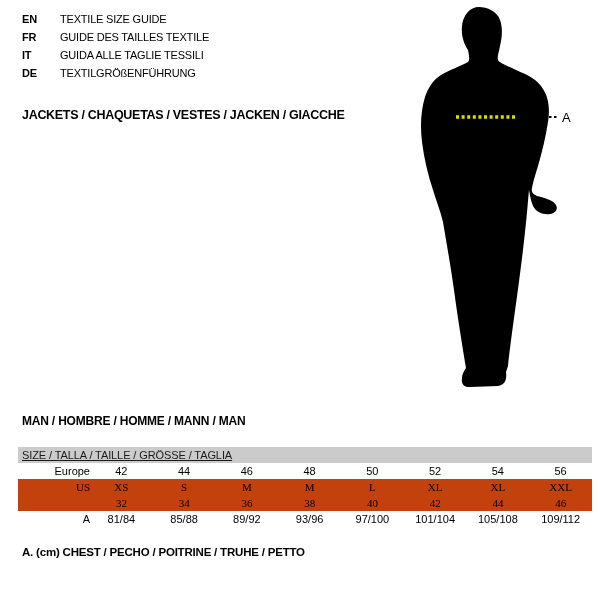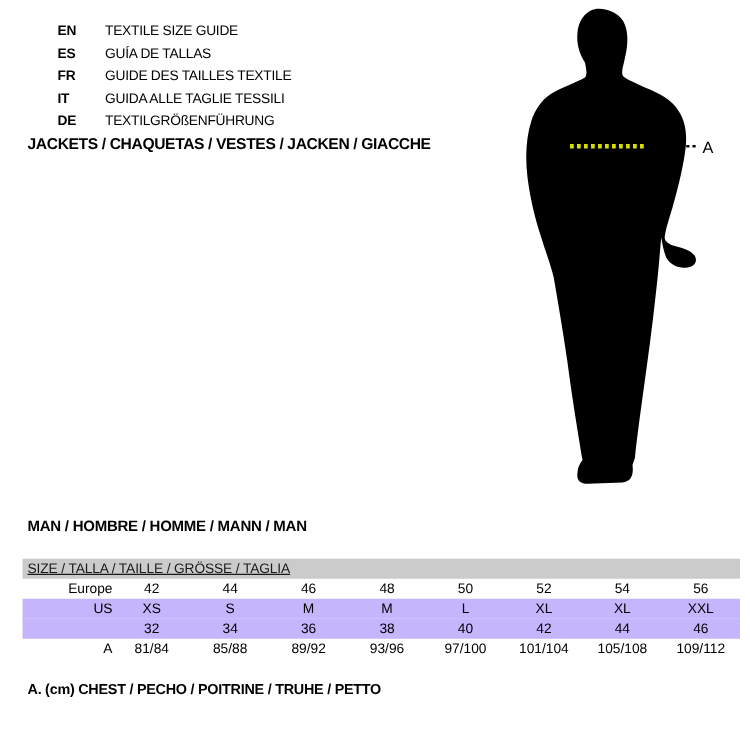--- a/index.html
+++ b/index.html
@@ -3,53 +3,49 @@
 <meta charset="utf-8">
 <style>
   * { margin:0; padding:0; box-sizing:border-box; }
   html,body { background:#fff; }
   .canvas {
     position:relative; width:600px; height:600px; background:#ffffff;
     font-family:"Liberation Sans", sans-serif; color:#000; overflow:hidden;
   }
   
   .lang-list { position:absolute; left:22px; top:13px; }
-  .lang-row { display:flex; height:18px; align-items:flex-end;margin-left:24px; }
+  .lang-row { display:flex; height:18px; align-items:flex-start; }
   .lang-code { width:38px; font-size:11px; font-weight:700; letter-spacing:-0.2px; }
   .lang-label { font-size:11px; font-weight:400; letter-spacing:-0.2px; }
   
   .categories { position:absolute; left:22px; top:106px; }
   .cat-line { font-size:12.5px; font-weight:700; letter-spacing:-0.3px; line-height:19px; white-space:nowrap; }
   
   .figure { position:absolute; left:405px; top:0; width:195px; height:400px; }
   
   .section-title { position:absolute; left:22px; top:414px; font-size:12px; font-weight:700; letter-spacing:-0.2px; }
   
   .size-table { position:absolute; left:18px; top:447px; width:574px; font-size:11px; }
   .t-header { height:16px; background:#cbcbcb; display:flex; align-items:center; padding-left:4px; color:#1a1a1a; letter-spacing:-0.1px;text-decoration:underline; }
   .t-row { display:grid; grid-template-columns:72px repeat(8,1fr); height:16px; align-items:center; }
-  .t-row.shaded { background:#c4b5fd; }
+  .t-row.shaded { background:#c2410c;font-family:Liberation Serif, serif; }
   .t-label { padding-left:4px; text-align:right; }
   .t-cell { text-align:center; }
   
   .footnote { position:absolute; left:22px; top:546px; font-size:11.5px; font-weight:700; letter-spacing:-0.2px; }
 </style>
 </head>
 <body>
 
 <div class="canvas">
 
   <div class="lang-list">
     <div class="lang-row">
       <span class="lang-code">EN</span>
       <span class="lang-label">TEXTILE SIZE GUIDE</span>
-    </div>
-    <div class="lang-row">
-      <span class="lang-code">ES</span>
-      <span class="lang-label">GUÍA DE TALLAS</span>
     </div>
     <div class="lang-row">
       <span class="lang-code">FR</span>
       <span class="lang-label">GUIDE DES TAILLES TEXTILE</span>
     </div>
     <div class="lang-row">
       <span class="lang-code">IT</span>
       <span class="lang-label">GUIDA ALLE TAGLIE TESSILI</span>
     </div>
     <div class="lang-row">

